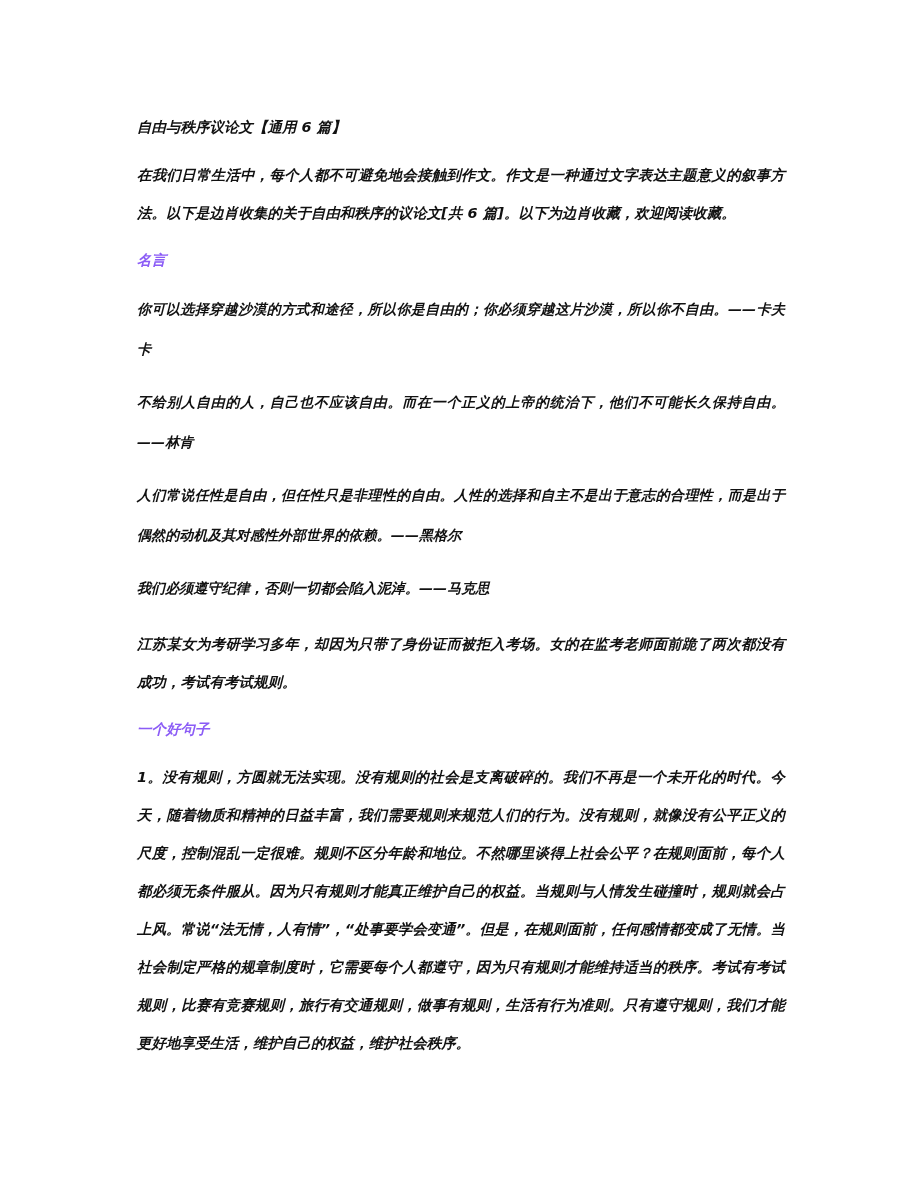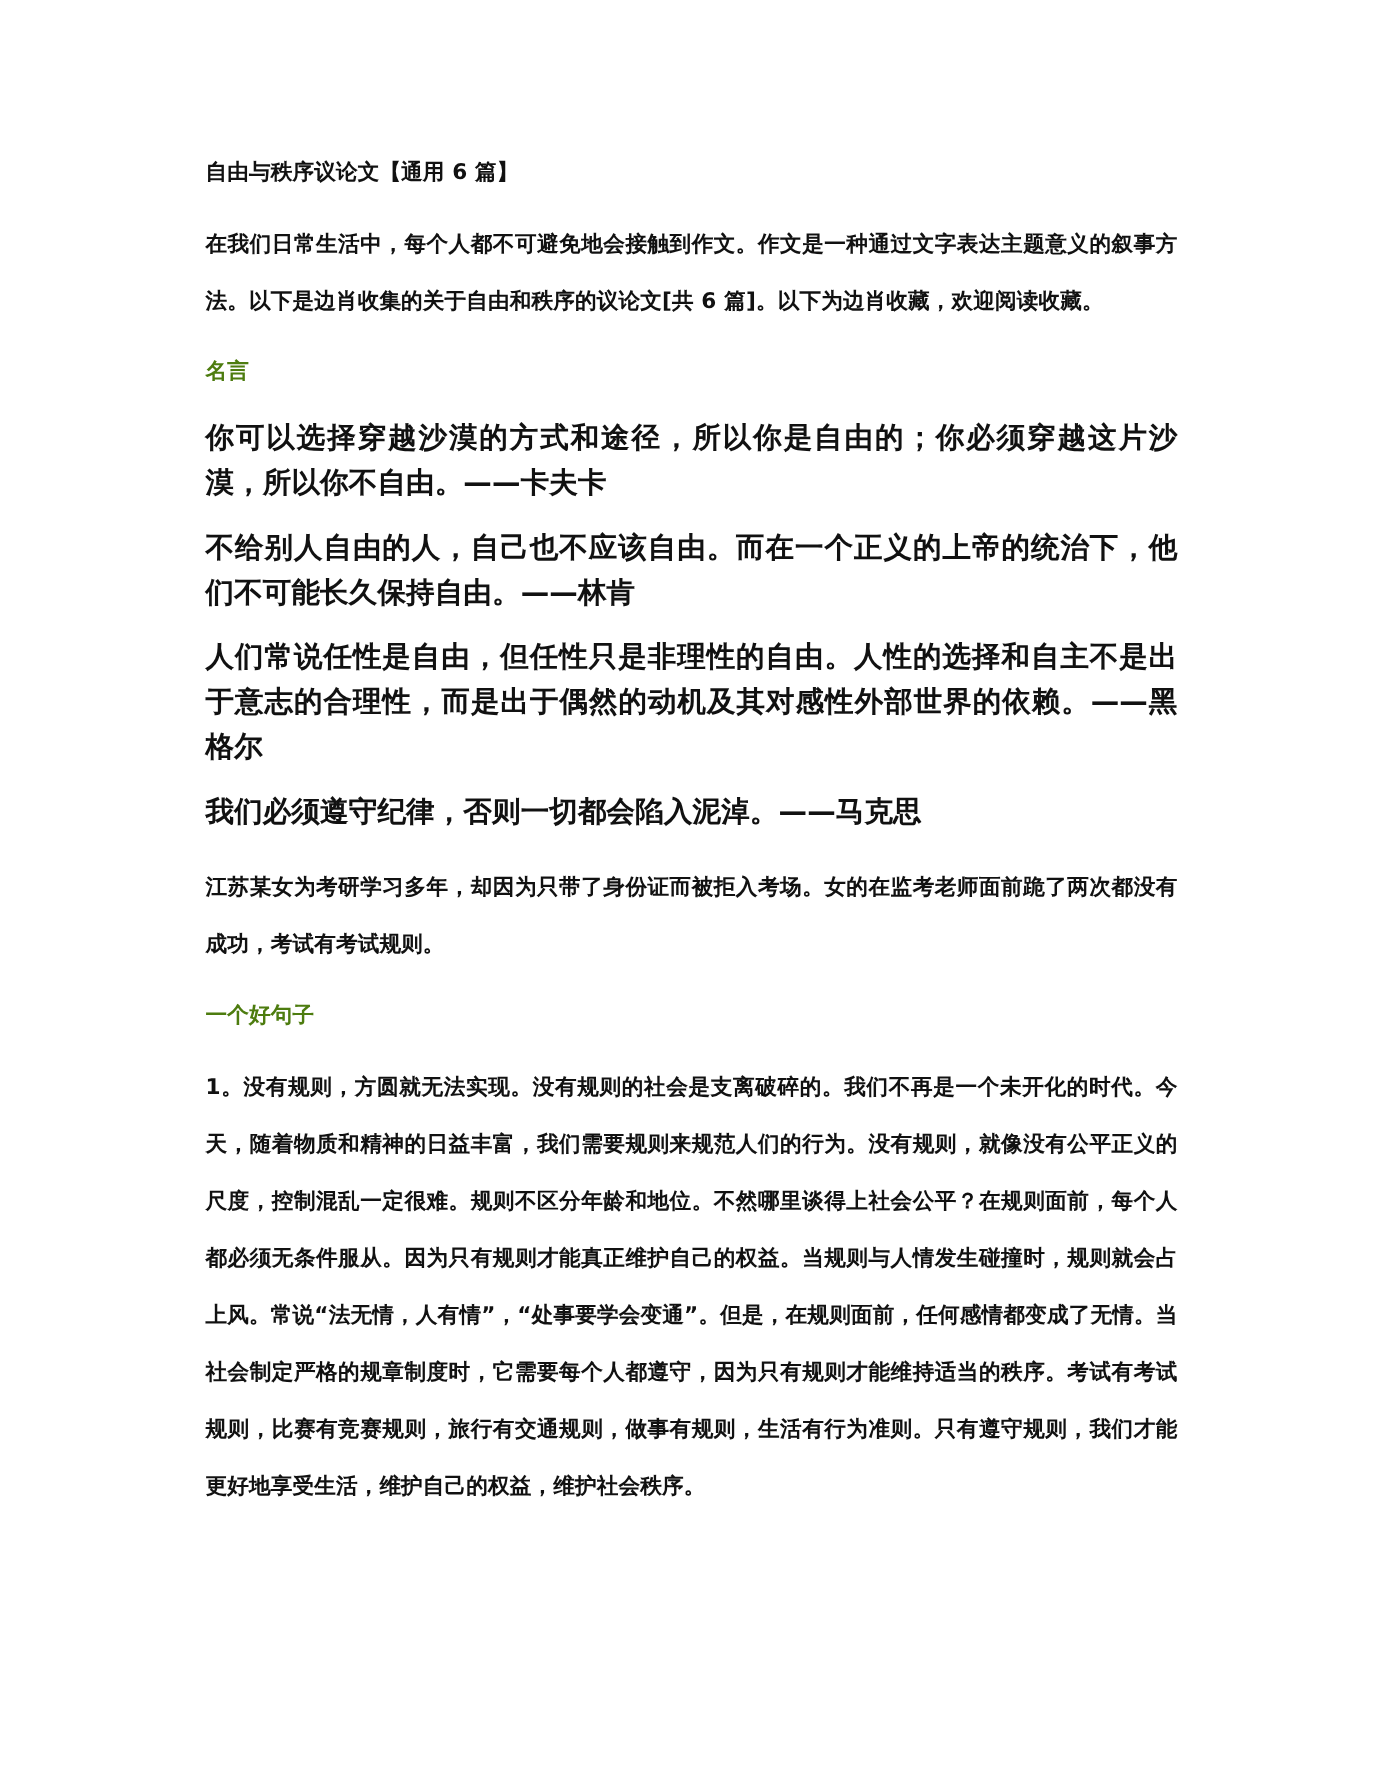--- a/index.html
+++ b/index.html
@@ -20,22 +20,23 @@
     position: relative;
     width: 920px;
     height: 1191px;
     background: #ffffff;
     box-sizing: border-box;
   }
 
   .doc-body {
     position: absolute;
     left: 137px;
-    top: 100px;
+    top: 112px;
     width: 648px;
+    font-style: italic;
   }
 
   
   .para {
     margin: 0 0 13px 0;
     font-size: 14.4px;
     line-height: 38px;
     text-align: justify;
     text-justify: inter-character;
     letter-spacing: 0.1px;
@@ -55,37 +56,37 @@
 
   .heading.gap-top {
     margin-top: 14px;
   }
 
   .sub-heading {
     margin: 0 0 14px 0;
     font-size: 14.4px;
     line-height: 30px;
     font-weight: 700;
-    color: #4d7c0f;
+    color: #8b5cf6;
     letter-spacing: 0.1px;
   }
 
   .latin-label {
     margin: 0 0 14px 0;
     font-family: "DejaVu Serif", "Liberation Serif", serif;
     font-size: 14.5px;
     line-height: 30px;
     font-weight: 400;
     color: #111111;
   }
 
   .quote {
     margin: 0 0 13px 0;
-    font-size: 19px;
-    line-height: 30px;
+    font-size: 14px;
+    line-height: 40px;
     font-weight: 700;
     color: #111111;
     text-align: justify;
     letter-spacing: 0.1px;
     word-break: break-all;
   }
 
   .spacer-sm { height: 4px; }
 
   

